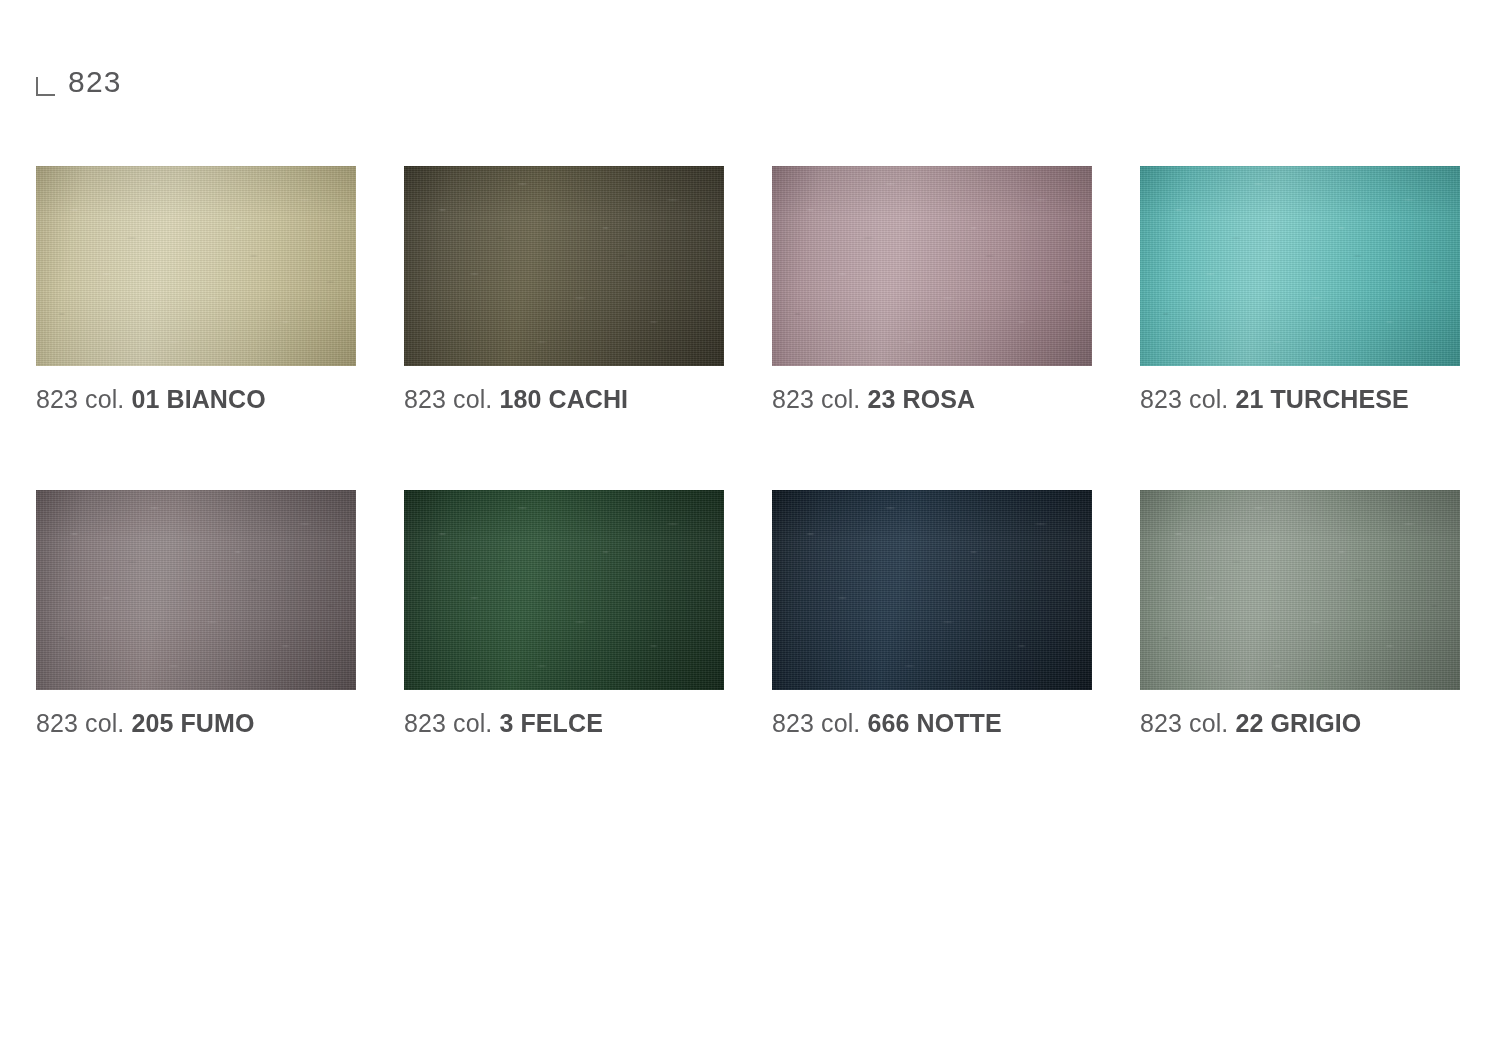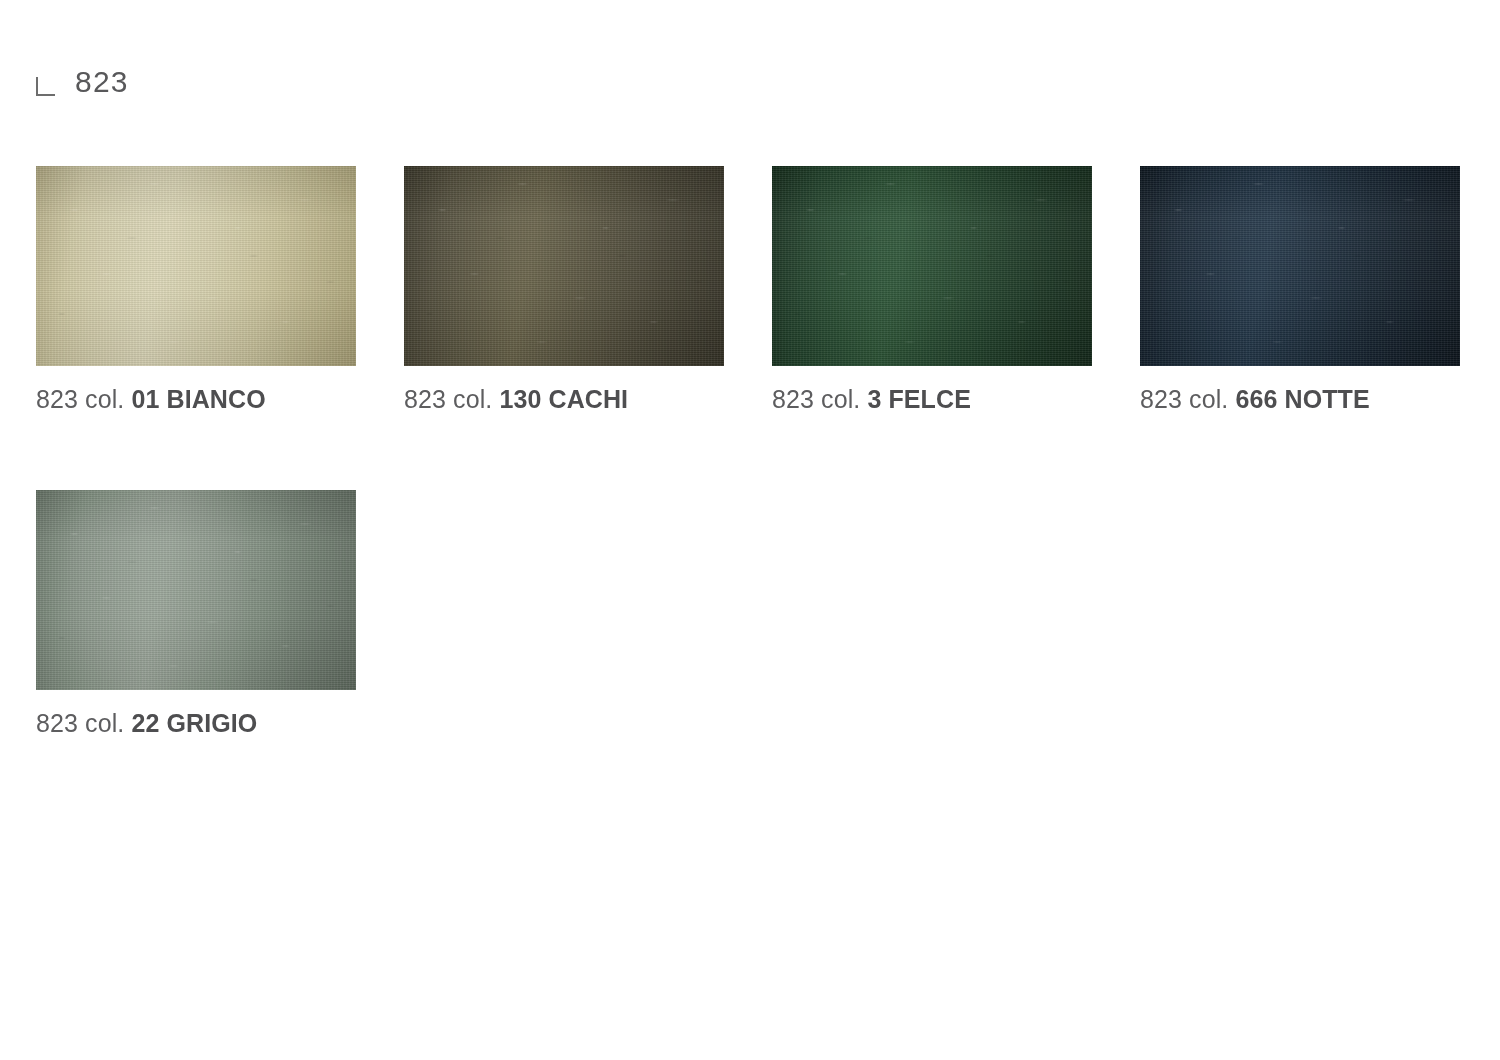--- a/index.html
+++ b/index.html
@@ -9,21 +9,21 @@
     background:#ffffff;
     font-family:"Liberation Sans","DejaVu Sans",sans-serif;
     -webkit-font-smoothing:antialiased;
     overflow:hidden;
   }
   .page{position:relative;width:1500px;height:1060px;}
 
   
   .header{
     position:absolute;left:36px;top:62px;
-    display:flex;align-items:center;gap:20px;
+    display:flex;align-items:center;gap:13px;
     height:40px;
   }
   .corner-mark{
     width:17px;height:17px;
     border-left:2px solid #6d6d6d;
     border-bottom:2px solid #6d6d6d;
     margin-top:9px;
     flex:none;
   }
   .header-code{
@@ -139,21 +139,48 @@
         </div>
         <div class="caption"><span>823 col.</span> <span class="name">01 BIANCO</span></div>
       </div>
       <div class="cell">
         <div class="swatch" style="background: linear-gradient(100deg, rgb(58, 55, 41) 0%, rgb(75, 71, 54) 14%, rgb(91, 86, 63) 40%, rgb(75, 71, 54) 70%, rgb(58, 55, 41) 100%);">
           <div class="shade"></div>
           <div class="sheen"></div>
           <div class="weave"></div>
           <div class="speckle"></div>
         </div>
-        <div class="caption"><span>823 col.</span> <span class="name">130 CACHI</span></div>
+        <div class="caption"><span>823 col.</span> <span class="name">180 CACHI</span></div>
+      </div>
+      <div class="cell">
+        <div class="swatch" style="background: linear-gradient(100deg, rgb(143, 117, 124) 0%, rgb(169, 140, 147) 14%, rgb(184, 155, 161) 40%, rgb(169, 140, 147) 70%, rgb(143, 117, 124) 100%);">
+          <div class="shade"></div>
+          <div class="sheen"></div>
+          <div class="weave"></div>
+          <div class="speckle"></div>
+        </div>
+        <div class="caption"><span>823 col.</span> <span class="name">23 ROSA</span></div>
+      </div>
+      <div class="cell">
+        <div class="swatch" style="background: linear-gradient(100deg, rgb(69, 163, 159) 0%, rgb(90, 185, 181) 14%, rgb(114, 201, 196) 40%, rgb(90, 185, 181) 70%, rgb(69, 163, 159) 100%);">
+          <div class="shade"></div>
+          <div class="sheen"></div>
+          <div class="weave"></div>
+          <div class="speckle"></div>
+        </div>
+        <div class="caption"><span>823 col.</span> <span class="name">21 TURCHESE</span></div>
+      </div>
+      <div class="cell">
+        <div class="swatch" style="background: linear-gradient(100deg, rgb(98, 87, 89) 0%, rgb(117, 106, 108) 14%, rgb(132, 120, 121) 40%, rgb(117, 106, 108) 70%, rgb(98, 87, 89) 100%);">
+          <div class="shade"></div>
+          <div class="sheen"></div>
+          <div class="weave"></div>
+          <div class="speckle"></div>
+        </div>
+        <div class="caption"><span>823 col.</span> <span class="name">205 FUMO</span></div>
       </div>
       <div class="cell">
         <div class="swatch" style="background: linear-gradient(100deg, rgb(20, 44, 27) 0%, rgb(29, 60, 38) 14%, rgb(38, 74, 47) 40%, rgb(29, 60, 38) 70%, rgb(20, 44, 27) 100%);">
           <div class="shade"></div>
           <div class="sheen"></div>
           <div class="weave"></div>
           <div class="speckle"></div>
         </div>
         <div class="caption"><span>823 col.</span> <span class="name">3 FELCE</span></div>
       </div>

